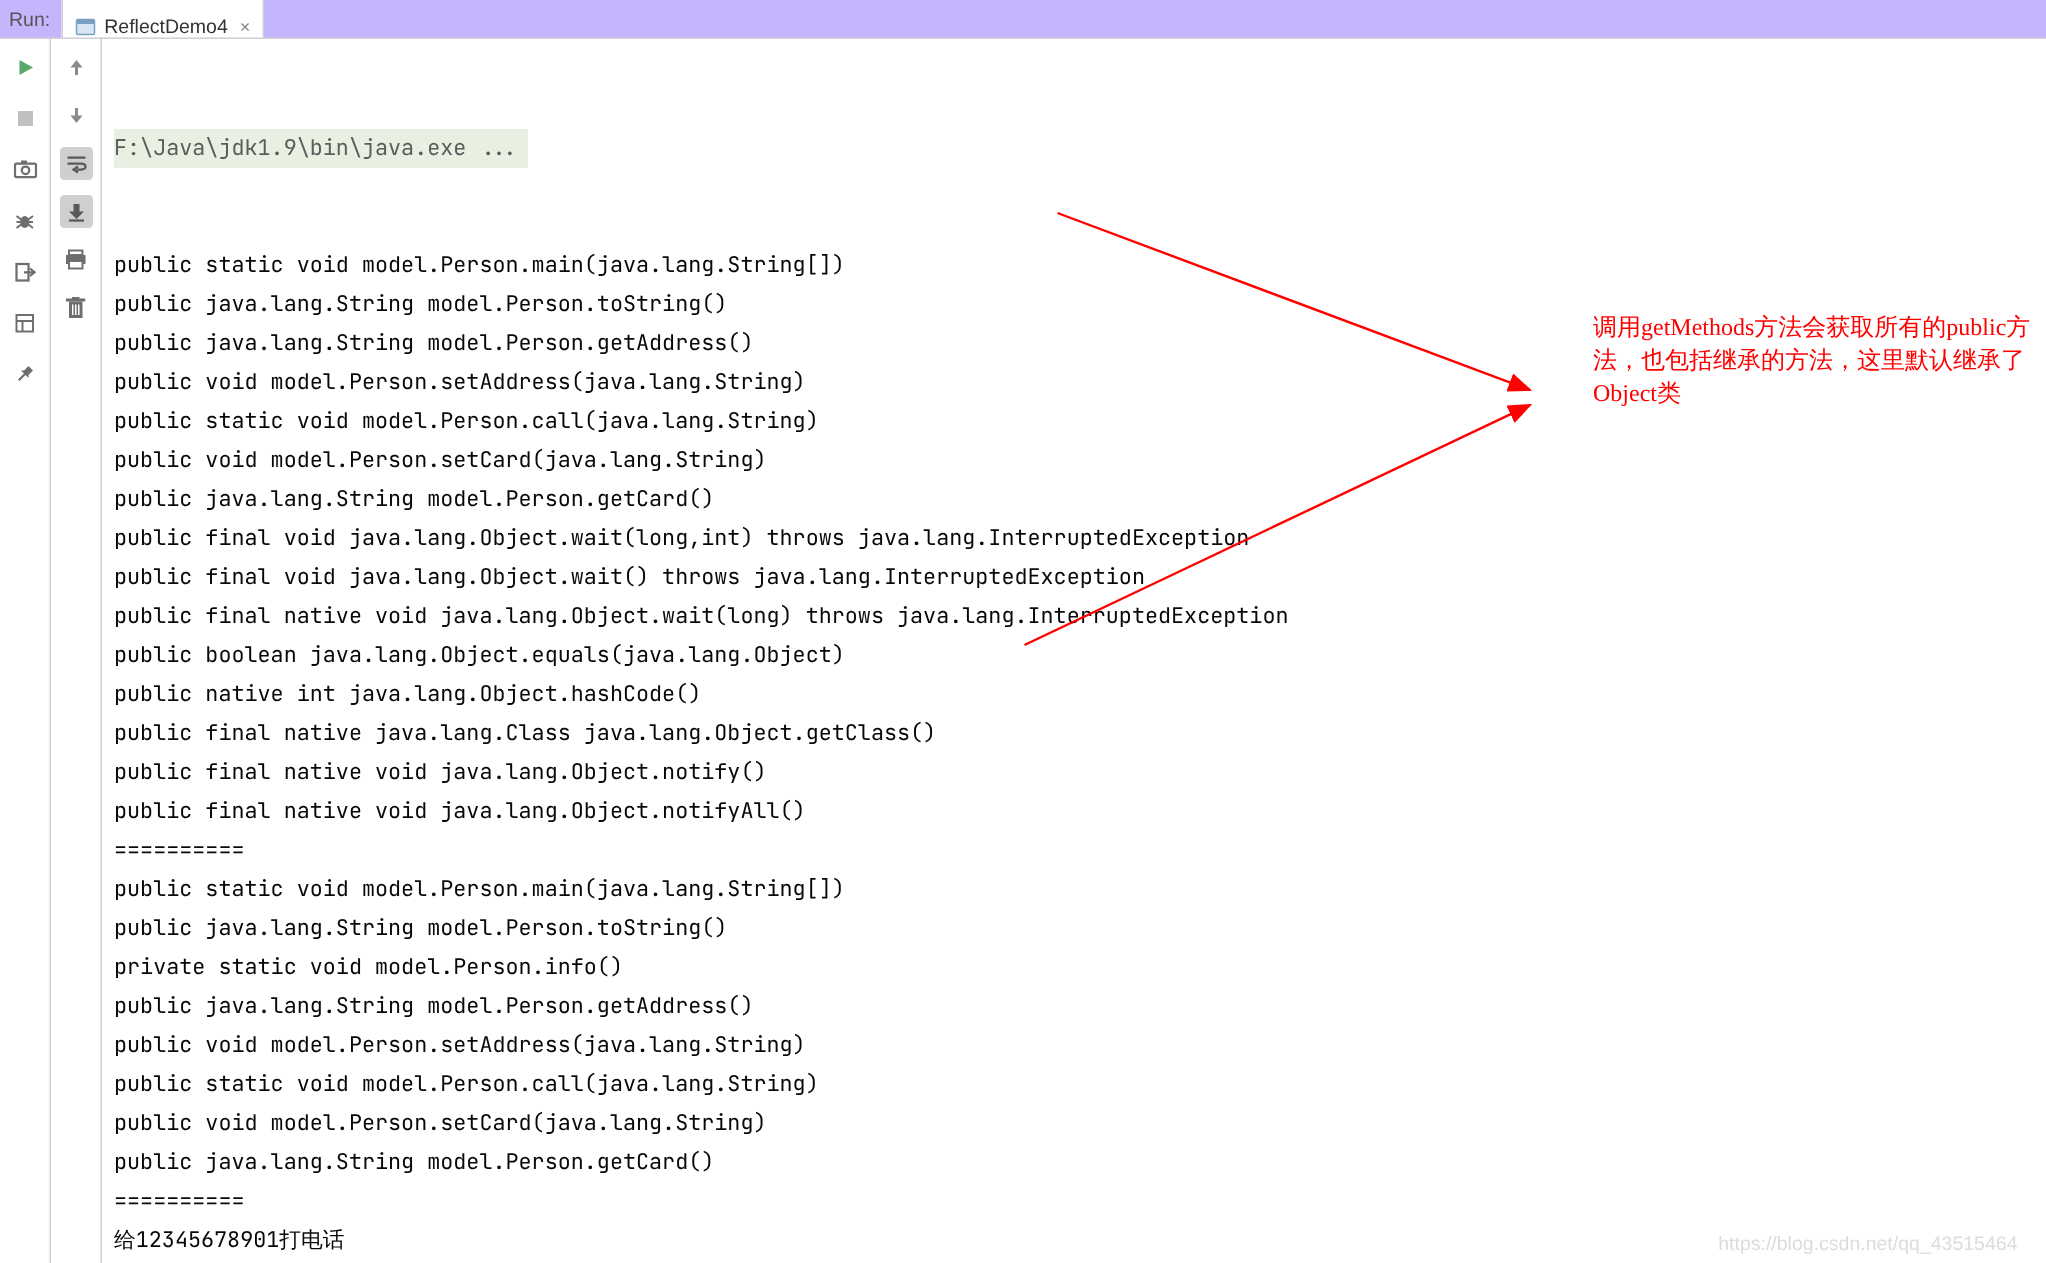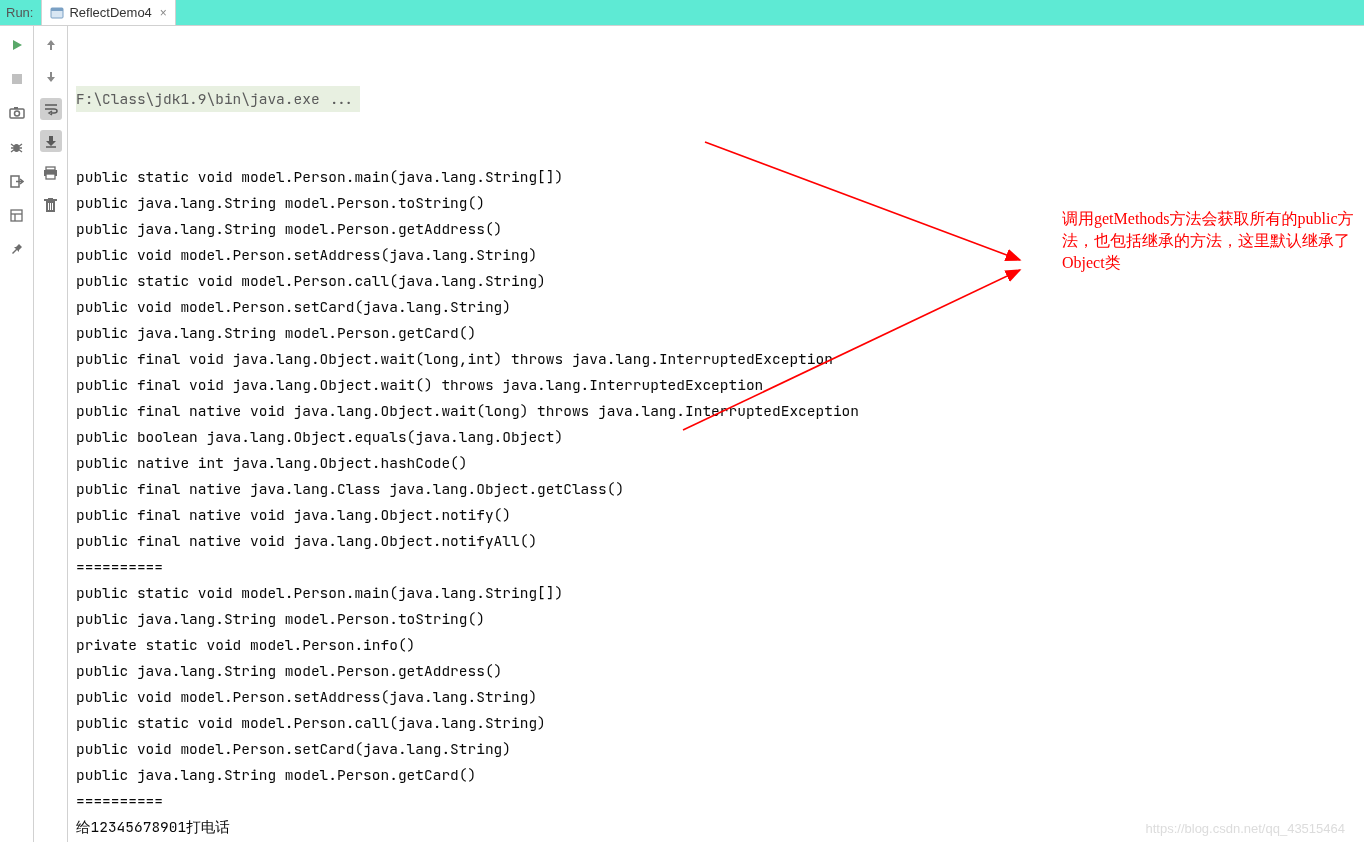--- a/index.html
+++ b/index.html
@@ -11,31 +11,31 @@
     width: 1364px;
     height: 842px;
     overflow: hidden;
     position: relative;
   }
   .top-bar {
     display: flex;
     align-items: center;
     height: 26px;
     border-bottom: 1px solid #d1d1d1;
-    background: #5eead4;
+    background: #c4b5fd;
     padding-left: 6px;
   }
   .run-label {
     color: #555;
     font-size: 13px;
     padding-right: 8px;
   }
   .tab {
     display: flex;
-    align-items: center;
+    align-items: flex-end;
     height: 25px;
     padding: 0 8px;
     background: #fff;
     border-right: 1px solid #d1d1d1;
     border-left: 1px solid #d1d1d1;
     font-size: 13px;
     color: #333;
     gap: 5px;
   }
   .tab-icon {
@@ -223,21 +223,21 @@
           <rect x="0" y="1" width="13" height="2" fill="#6e6e6e"></rect>
           <rect x="4" y="0" width="5" height="1.5" fill="#6e6e6e"></rect>
           <line x1="4.5" y1="5" x2="4.5" y2="12" stroke="#fff" stroke-width="1"></line>
           <line x1="6.5" y1="5" x2="6.5" y2="12" stroke="#fff" stroke-width="1"></line>
           <line x1="8.5" y1="5" x2="8.5" y2="12" stroke="#fff" stroke-width="1"></line>
         </svg>
     </div>
   </div>
 
   <div class="console">
-    <div class="line"><span class="cmd-line"><span class="cmd-text">F:\Class\jdk1.9\bin\java.exe ...</span></span></div>
+    <div class="line"><span class="cmd-line"><span class="cmd-text">F:\Java\jdk1.9\bin\java.exe ...</span></span></div>
     <div id="console-lines"><div class="line">public static void model.Person.main(java.lang.String[])</div><div class="line">public java.lang.String model.Person.toString()</div><div class="line">public java.lang.String model.Person.getAddress()</div><div class="line">public void model.Person.setAddress(java.lang.String)</div><div class="line">public static void model.Person.call(java.lang.String)</div><div class="line">public void model.Person.setCard(java.lang.String)</div><div class="line">public java.lang.String model.Person.getCard()</div><div class="line">public final void java.lang.Object.wait(long,int) throws java.lang.InterruptedException</div><div class="line">public final void java.lang.Object.wait() throws java.lang.InterruptedException</div><div class="line">public final native void java.lang.Object.wait(long) throws java.lang.InterruptedException</div><div class="line">public boolean java.lang.Object.equals(java.lang.Object)</div><div class="line">public native int java.lang.Object.hashCode()</div><div class="line">public final native java.lang.Class java.lang.Object.getClass()</div><div class="line">public final native void java.lang.Object.notify()</div><div class="line">public final native void java.lang.Object.notifyAll()</div><div class="line">==========</div><div class="line">public static void model.Person.main(java.lang.String[])</div><div class="line">public java.lang.String model.Person.toString()</div><div class="line">private static void model.Person.info()</div><div class="line">public java.lang.String model.Person.getAddress()</div><div class="line">public void model.Person.setAddress(java.lang.String)</div><div class="line">public static void model.Person.call(java.lang.String)</div><div class="line">public void model.Person.setCard(java.lang.String)</div><div class="line">public java.lang.String model.Person.getCard()</div><div class="line">==========</div><div class="line">给12345678901打电话</div><div class="line">==========</div><div class="line"></div></div>
     
   </div>
 
 </div>
 
 <svg class="arrow-svg" width="1364" height="842">
   <defs>
     <marker id="ah" markerWidth="10" markerHeight="8" refX="9" refY="4" orient="auto">
       <path d="M0,0 L10,4 L0,8 Z" fill="#ff0000"></path>

